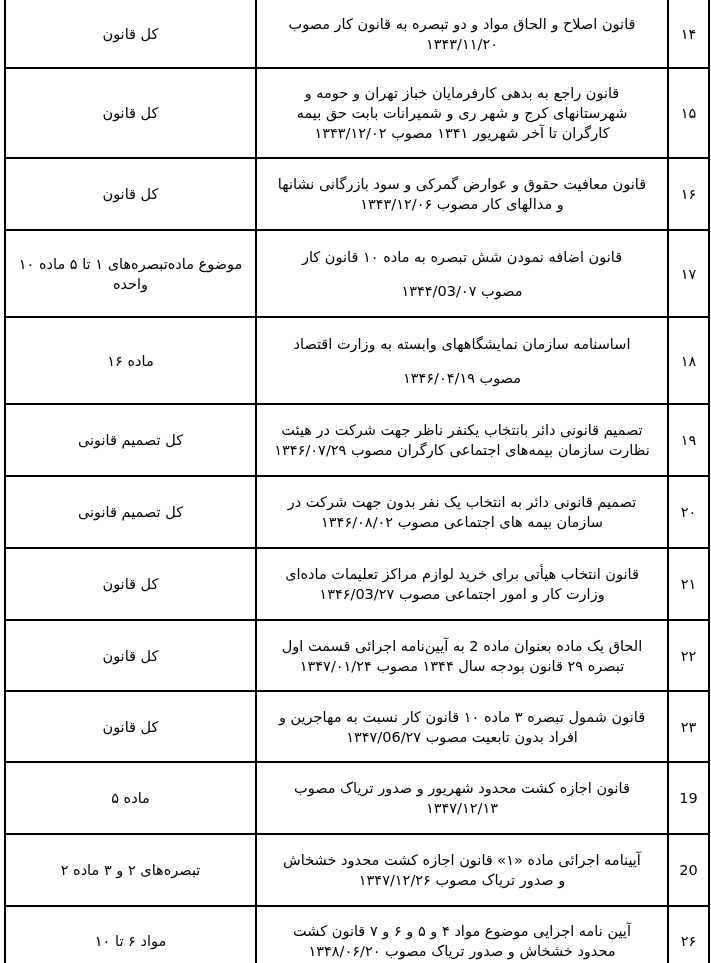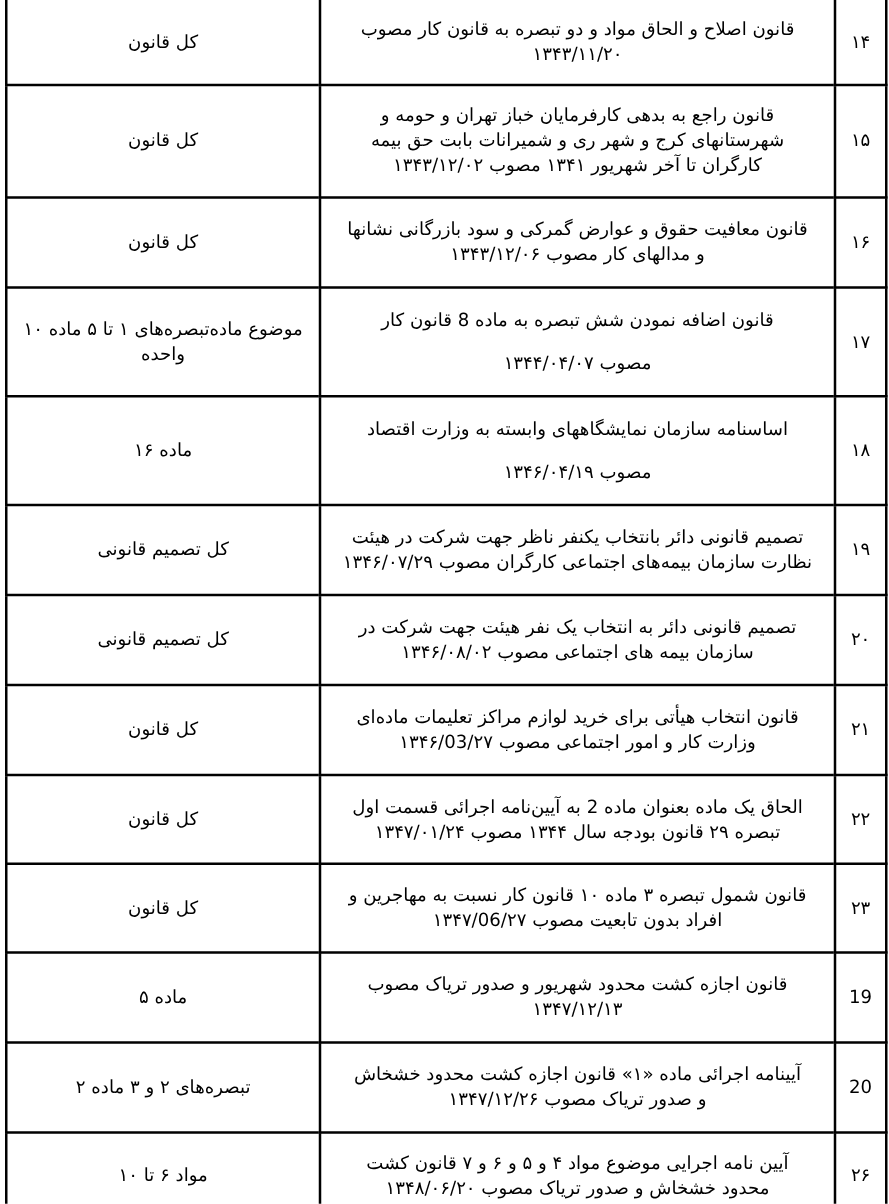--- a/index.html
+++ b/index.html
@@ -51,23 +51,23 @@
         <td class="num">۱۶</td>
         <td class="title">
           <span class="line">قانون معافیت  حقوق و عوارض گمرکی و سود بازرگانی نشانها</span>
           <span class="line">و مدالهای کار مصوب ۱۳۴۳/۱۲/۰۶</span>
         </td>
         <td class="scope">کل قانون</td>
       </tr>
       <tr style="height: 87px;">
         <td class="num">۱۷</td>
         <td class="title">
-          <span class="line">قانون اضافه نمودن  شش تبصره به ماده 8 قانون کار</span>
+          <span class="line">قانون اضافه نمودن  شش تبصره به ماده ۱۰ قانون کار</span>
           <span class="gap"></span>
-          <span class="line">مصوب ۱۳۴۴/۰۴/۰۷</span>
+          <span class="line">مصوب ۱۳۴۴/03/۰۷</span>
         </td>
         <td class="scope">موضوع ماده‌تبصره‌های ۱ تا ۵ ماده ۱۰ واحده</td>
       </tr>
       <tr style="height: 87px;">
         <td class="num">۱۸</td>
         <td class="title">
           <span class="line">اساسنامه سازمان نمایشگاههای وابسته به وزارت اقتصاد</span>
           <span class="gap"></span>
           <span class="line">مصوب ۱۳۴۶/۰۴/۱۹</span>
         </td>
@@ -77,21 +77,21 @@
         <td class="num">۱۹</td>
         <td class="title">
           <span class="line">تصمیم قانونی دائر بانتخاب یکنفر ناظر جهت شرکت در هیئت</span>
           <span class="line">نظارت سازمان بیمه‌های اجتماعی کارگران مصوب ۱۳۴۶/۰۷/۲۹</span>
         </td>
         <td class="scope">کل تصمیم قانونی</td>
       </tr>
       <tr style="height: 72px;">
         <td class="num">۲۰</td>
         <td class="title">
-          <span class="line">تصمیم قانونی دائر به انتخاب یک نفر هیئت جهت شرکت در</span>
+          <span class="line">تصمیم قانونی دائر به انتخاب یک نفر بدون جهت شرکت در</span>
           <span class="line">سازمان بیمه های اجتماعی مصوب ۱۳۴۶/۰۸/۰۲</span>
         </td>
         <td class="scope">کل تصمیم قانونی</td>
       </tr>
       <tr style="height: 72px;">
         <td class="num">۲۱</td>
         <td class="title">
           <span class="line">قانون انتخاب هیأتی برای خرید لوازم مراکز تعلیمات ماده‌ای</span>
           <span class="line">وزارت کار و امور اجتماعی مصوب ۱۳۴۶/03/۲۷</span>
         </td>

